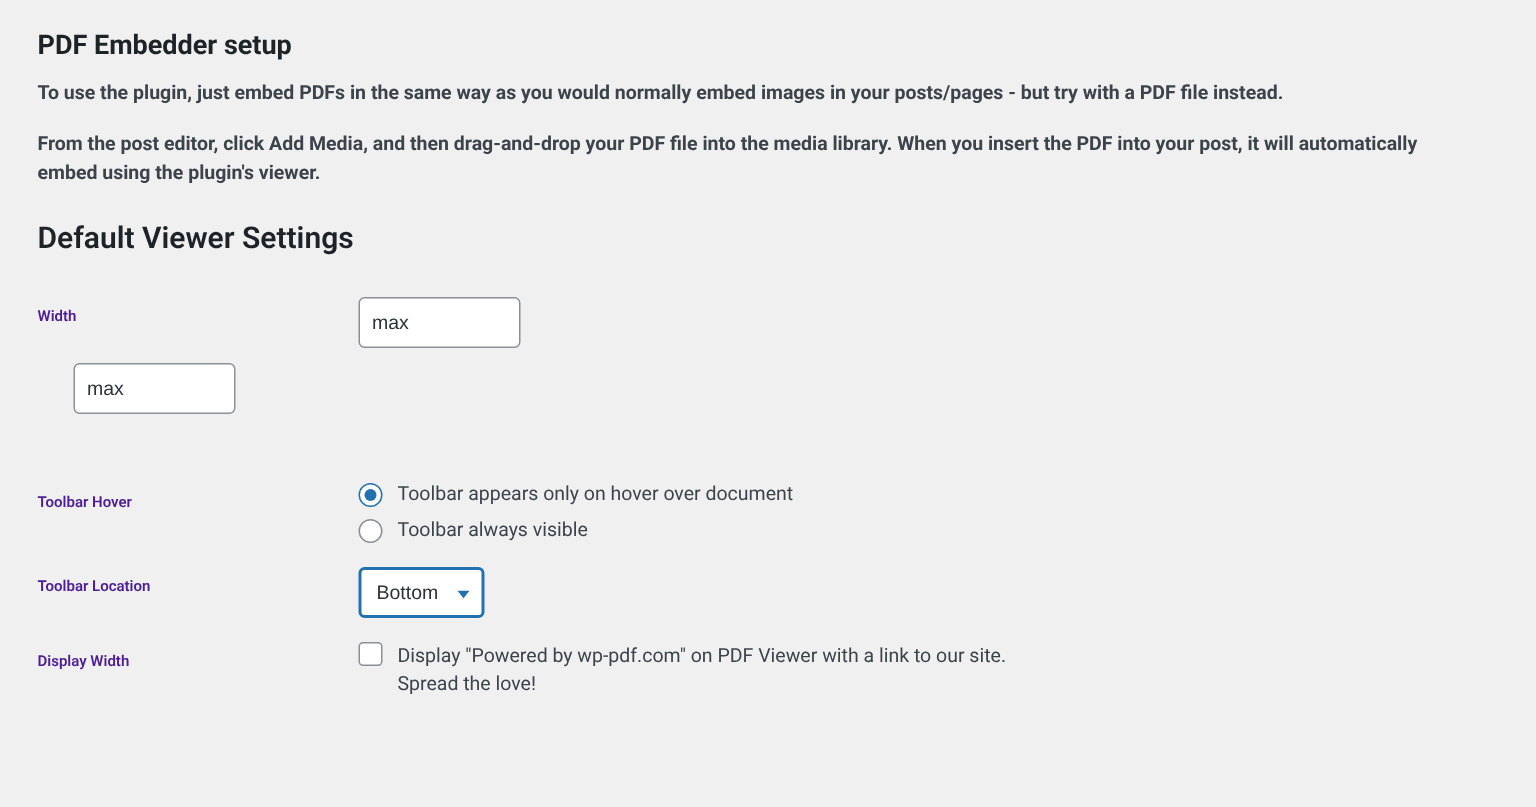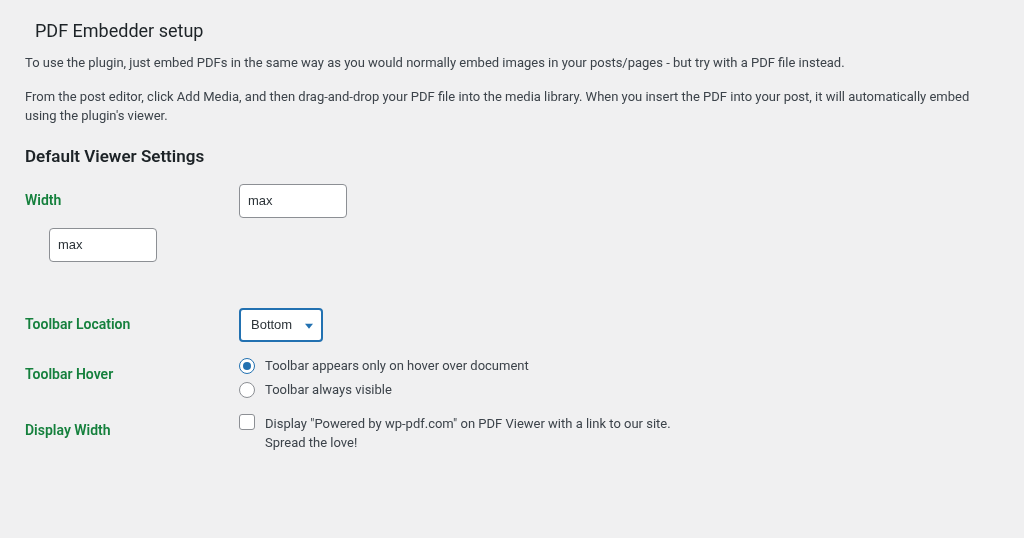--- a/index.html
+++ b/index.html
@@ -11,56 +11,56 @@
       font-family: -apple-system, BlinkMacSystemFont, "Segoe UI", Roboto, Oxygen-Sans, Ubuntu, Cantarell, "Helvetica Neue", sans-serif;
       background: #f0f0f1;
       padding: 20px 25px;
       color: #3c434a;
       font-size: 13px;
       width: 1024px;
       height: 538px;
     }
     h2 {
       font-size: 18px;
-      font-weight: 400;
+      font-weight: 700;
       color: #1d2327;
       margin-bottom: 12px;
-      margin-left: 10px;
     }
     h3 {
-      font-size: 17px;
+      font-size: 20px;
       font-weight: 600;
       color: #1d2327;
       margin-top: 20px;
-      margin-bottom: 18px;
+      margin-bottom: 28px;
     }
     p.desc {
       font-size: 13px;
       color: #3c434a;
       line-height: 1.5;
       margin-bottom: 14px;
       max-width: 960px;
+      font-weight: bold;
     }
     .form-table {
       width: 100%;
     }
     .form-row {
       display: flex;
       align-items: flex-start;
       margin-bottom: 16px;
     }
     .form-row.field-row {
       margin-bottom: 10px;
     }
     .form-label {
       width: 190px;
       flex-shrink: 0;
-      font-size: 14px;
+      font-size: 10px;
       font-weight: 600;
-      color: #15803d;
+      color: #4c1d95;
       padding-top: 8px;
     }
     .form-field {
       flex: 1;
       padding-left: 24px;
     }
     input[type="text"] {
       width: 108px;
       height: 34px;
       padding: 4px 8px;
@@ -193,47 +193,47 @@
 
   <div class="form-row">
     <div class="form-field">
       <input type="text" value="max" style="">
     </div>
   </div>
 
   <div class="spacer"></div>
 
   <div class="form-row">
-    <div class="form-label">Toolbar Location</div>
-    <div class="form-field">
-      <div class="select-wrapper">
-        <select>
-          <option>Bottom</option>
-        </select>
-      </div>
-    </div>
-  </div>
-
-  <div class="form-row">
     <div class="form-label">Toolbar Hover</div>
     <div class="form-field">
       <div class="radio-group">
         <label class="radio-option">
           <input type="radio" name="toolbar_hover" checked="" style="">
           <span class="radio-label">Toolbar appears only on hover over document</span>
         </label>
         <label class="radio-option">
           <input type="radio" name="toolbar_hover" style="">
           <span class="radio-label">Toolbar always visible</span>
         </label>
       </div>
     </div>
   </div>
 
   <div class="form-row">
+    <div class="form-label">Toolbar Location</div>
+    <div class="form-field">
+      <div class="select-wrapper">
+        <select>
+          <option>Bottom</option>
+        </select>
+      </div>
+    </div>
+  </div>
+
+  <div class="form-row">
     <div class="form-label">Display Width</div>
     <div class="form-field">
       <div class="checkbox-row">
         <input type="checkbox" style="">
         <span class="checkbox-label">Display "Powered by wp-pdf.com" on PDF Viewer with a link to our site. Spread the love!</span>
       </div>
     </div>
   </div>
 
 </div>

